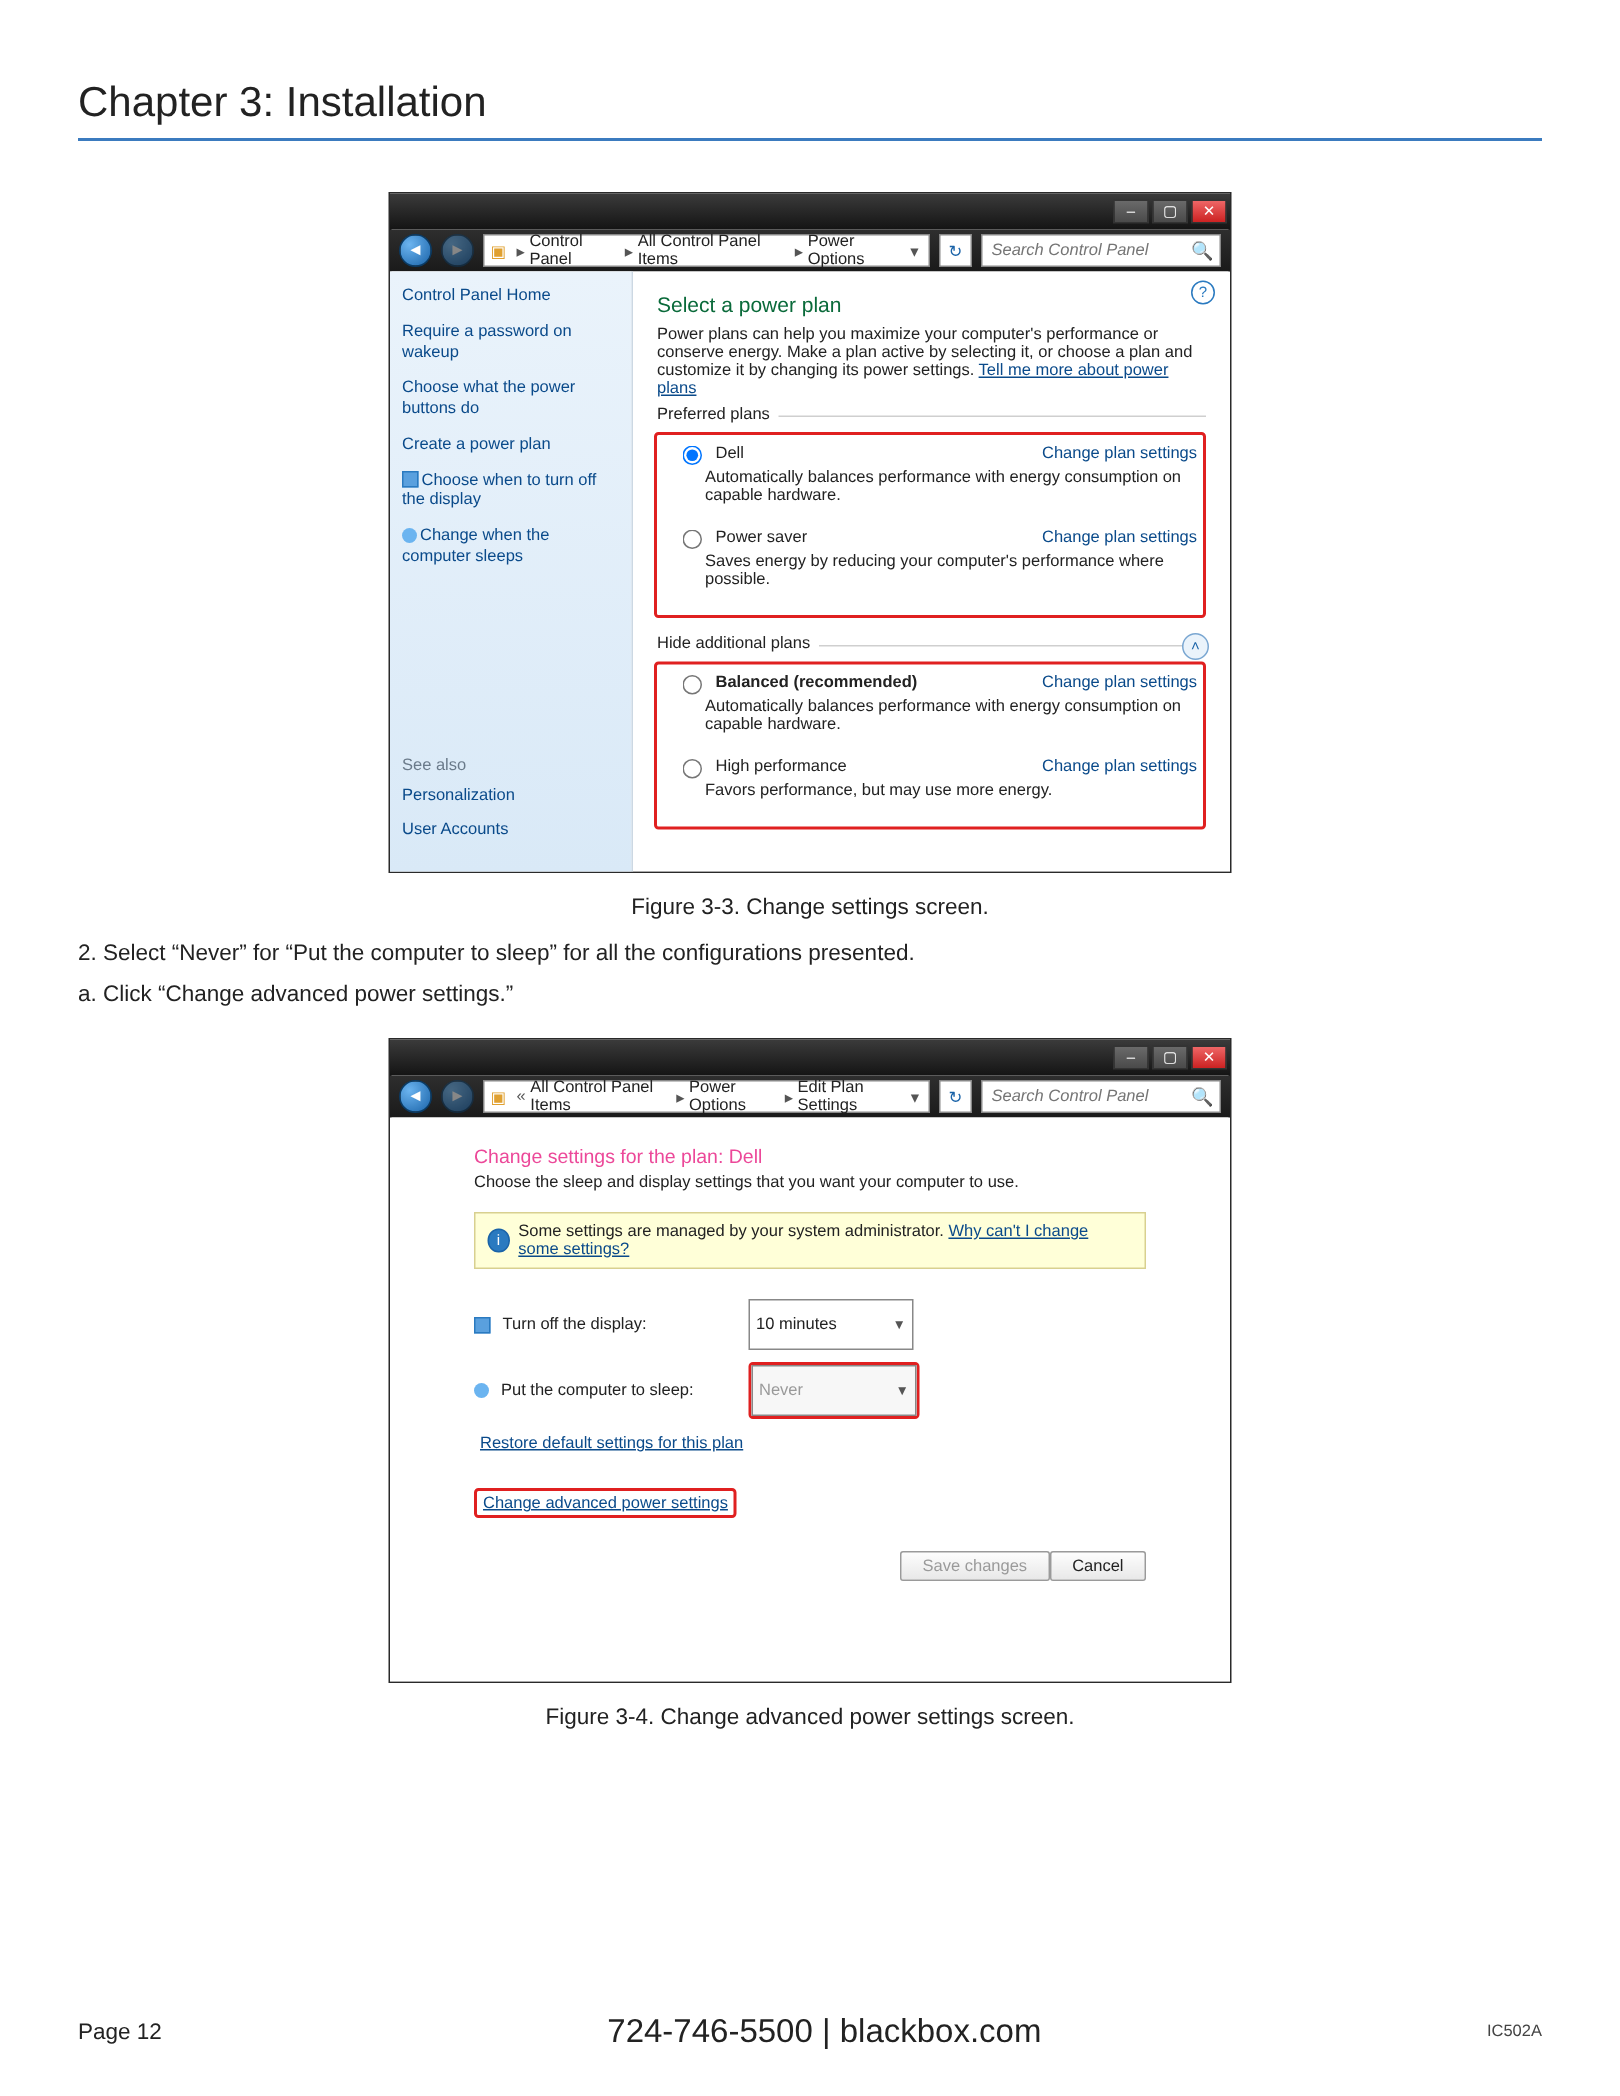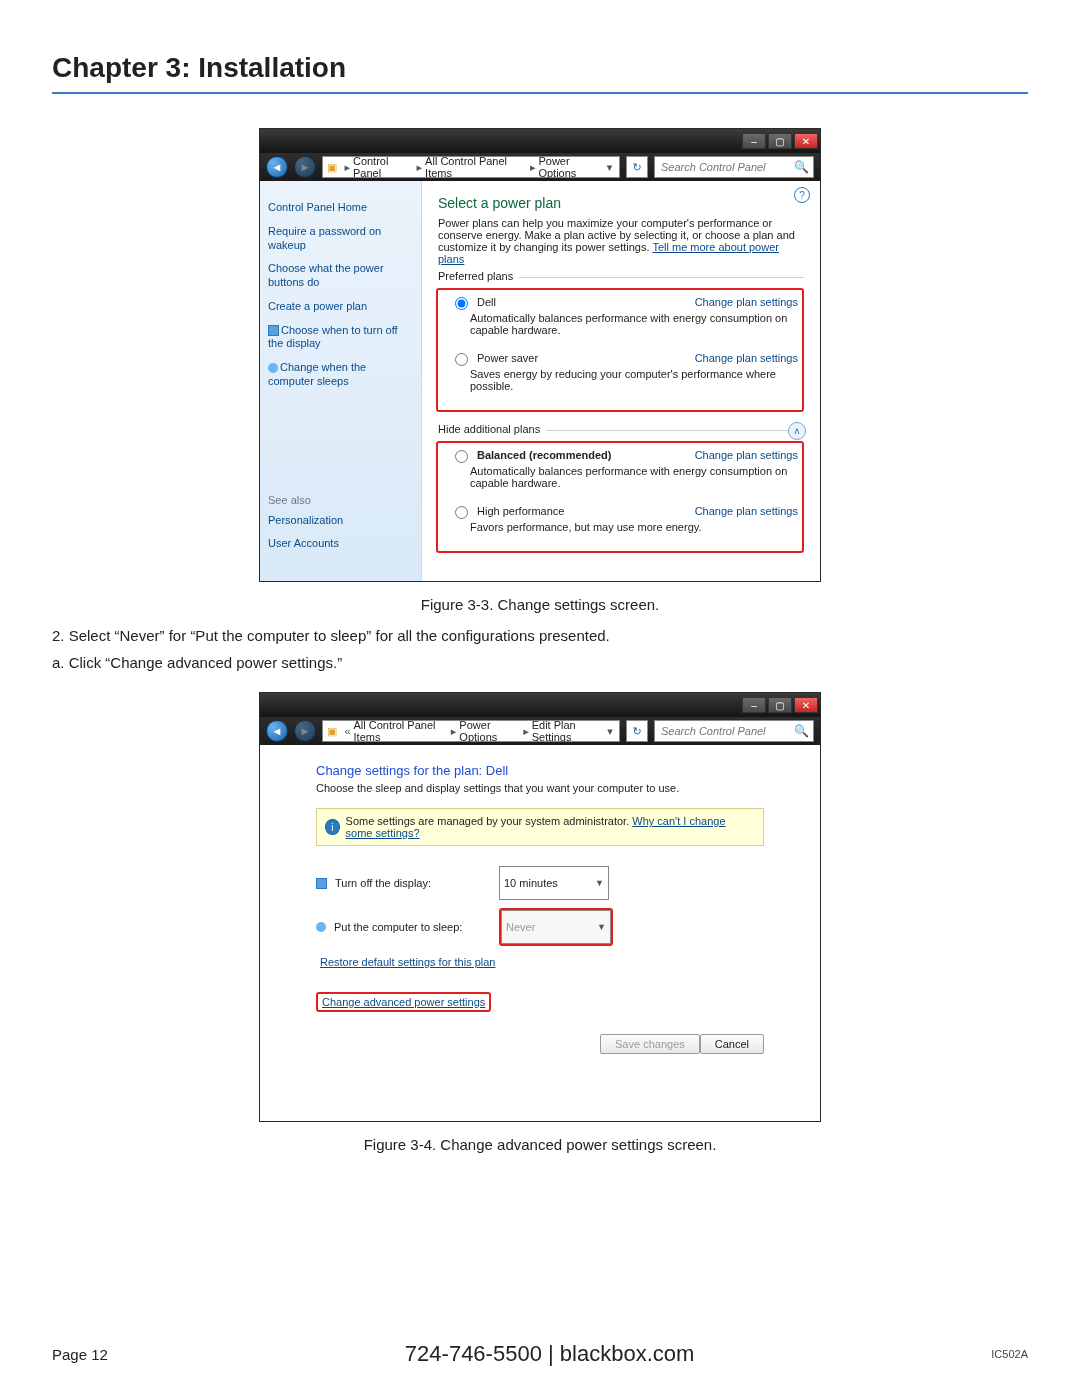--- a/index.html
+++ b/index.html
@@ -1,53 +1,53 @@
 <!DOCTYPE html>
 <html><head>
 <meta charset="utf-8">
 <style>
   body{margin:0;background:#fff;font-family:Arial,Helvetica,sans-serif;color:#222}
   .page{width:1080px;min-height:1397px;margin:0 auto;padding:52px 52px 0;box-sizing:border-box;position:relative}
-  .chapter{font-size:28px;font-weight:700;color:#222;border-bottom:2px solid #3b7bbf;padding-bottom:8px;margin-bottom:34px}
+  .chapter{font-size:28px;font-weight:400;color:#222;border-bottom:2px solid #3b7bbf;padding-bottom:8px;margin-bottom:34px}
   .shot{width:560px;margin:0 auto 14px;border:1px solid #2a2a2a;background:#fff;box-shadow:0 0 0 1px #000 inset}
   .titlebar{height:20px;background:linear-gradient(#3b3b3b,#141414);display:flex;justify-content:flex-end;align-items:center;padding:2px}
   .winbtns{display:flex;gap:2px}
   .winbtn{width:22px;height:14px;border:1px solid #333;background:linear-gradient(#6a6a6a,#4a4a4a);display:flex;align-items:center;justify-content:center;color:#fff;font-size:10px}
   .winbtn.close{background:linear-gradient(#e66,#c22)}
   .addr{height:28px;background:linear-gradient(#2e2e2e,#1a1a1a);display:flex;align-items:center;padding:0 6px;gap:6px;color:#fff;font-size:11px}
   .navball{width:20px;height:20px;border-radius:50%;background:radial-gradient(circle at 30% 30%,#6bb4f0,#1a63a8);border:1px solid #0a3a63;display:flex;align-items:center;justify-content:center;color:#fff;font-size:11px}
   .bcwrap{flex:1;display:flex;align-items:center;background:#fff;border:1px solid #888;height:20px;padding:0 4px;color:#222}
   .bc-sep{margin:0 3px;color:#555}
   .dd{width:12px;text-align:center;color:#555}
   .refresh{width:20px;height:20px;border:1px solid #888;background:#fff;color:#1a63a8;display:flex;align-items:center;justify-content:center;font-size:11px}
   .search{width:150px;height:20px;border:1px solid #888;background:#fff;display:flex;align-items:center;padding:0 4px}
   .search input{border:0;outline:0;width:100%;font-size:11px;color:#999;font-style:italic;background:transparent}
   .searchbtn{color:#1a63a8;font-size:12px;margin-left:4px}
   .body1{display:flex;background:#fff;min-height:400px}
-  .side{width:145px;background:linear-gradient(#eaf3fb,#d9e9f7);padding:20px 8px;font-size:11px;border-right:1px solid #ccd8e3;display:flex;flex-direction:column}
+  .side{width:145px;background:linear-gradient(#eaf3fb,#d9e9f7);padding:10px 8px;font-size:11px;border-right:1px solid #ccd8e3;display:flex;flex-direction:column}
   .side a{color:#0a4a8a;text-decoration:none;display:block;margin-bottom:10px;line-height:1.25}
   .sidefill{flex:1}
   .side .muted{color:#6a7a8a}
   .bullet{display:inline-block;width:10px;height:10px;border-radius:50%;background:#6bb4f0;margin-right:2px;vertical-align:middle}
   .main1{flex:1;padding:12px 16px;font-size:11px;position:relative}
   .help{position:absolute;top:6px;right:10px;width:14px;height:14px;border-radius:50%;border:1px solid #2a7ac0;color:#2a7ac0;font-size:10px;display:flex;align-items:center;justify-content:center;background:#fff}
   .h1b{color:#0a6a3a;font-size:14px;margin:2px 0 6px}
   .link{color:#0a4a8a;text-decoration:underline}
   .fs{border:0;border-top:1px solid #cfcfcf;margin:12px 0 0;padding:10px 0 0;position:relative}
   .fs-lab{position:absolute;top:-8px;left:0;background:#fff;padding-right:6px;color:#222;font-size:11px}
   .plan{margin:0 0 14px 12px}
   .plan .row{display:flex;align-items:center;gap:6px}
   .plan .desc{margin:2px 0 0 20px;color:#222}
   .chg{color:#0a4a8a;margin-left:auto}
   .redbox{border:2px solid #e02020;border-radius:3px;padding:4px 4px 4px 0;margin-left:-2px}
   .expander{position:absolute;right:-2px;top:-9px;width:16px;height:16px;border:1px solid #7aa7d2;border-radius:50%;background:#eaf3fb;color:#1a63a8;font-size:10px;display:flex;align-items:center;justify-content:center}
   .caption{text-align:center;font-size:15px;margin:12px 0 12px}
   .bodytxt{font-size:15px;margin:4px 0 4px 0;line-height:1.5}
   .shot2body{background:#fff;padding:18px 56px 18px;font-size:11px;min-height:340px}
-  .h2b{color:#1d4ed8;font-size:13px;margin-bottom:4px}
+  .h2b{color:#ec4899;font-size:13px;margin-bottom:4px}
   .info{background:#ffffd8;border:1px solid #d8d090;padding:6px 8px;margin:14px 0 20px;display:flex;align-items:center;gap:6px}
   .info .ic{width:14px;height:14px;border-radius:50%;background:#2a7ac0;color:#fff;font-size:10px;display:flex;align-items:center;justify-content:center;border:1px solid #1a63a8}
   .formrow{display:flex;align-items:center;gap:28px;margin:8px 0}
   .formrow label{width:155px;display:flex;align-items:center;gap:6px}
   .sel{border:1px solid #888;height:20px;width:100px;display:flex;align-items:center;justify-content:space-between;padding:6px 4px;font-size:11px;background:#fff}
   .sel.disabled{color:#999;background:#f7f7f7}
   .sel .arrow{font-size:9px;color:#555}
   .redoutline{border:2px solid #e02020;border-radius:3px;display:inline-block}
   .linkbtn{color:#0a4a8a;text-decoration:underline;padding:2px 4px;display:inline-block}
   .btns{display:flex;justify-content:flex-end;margin-top:22px}

